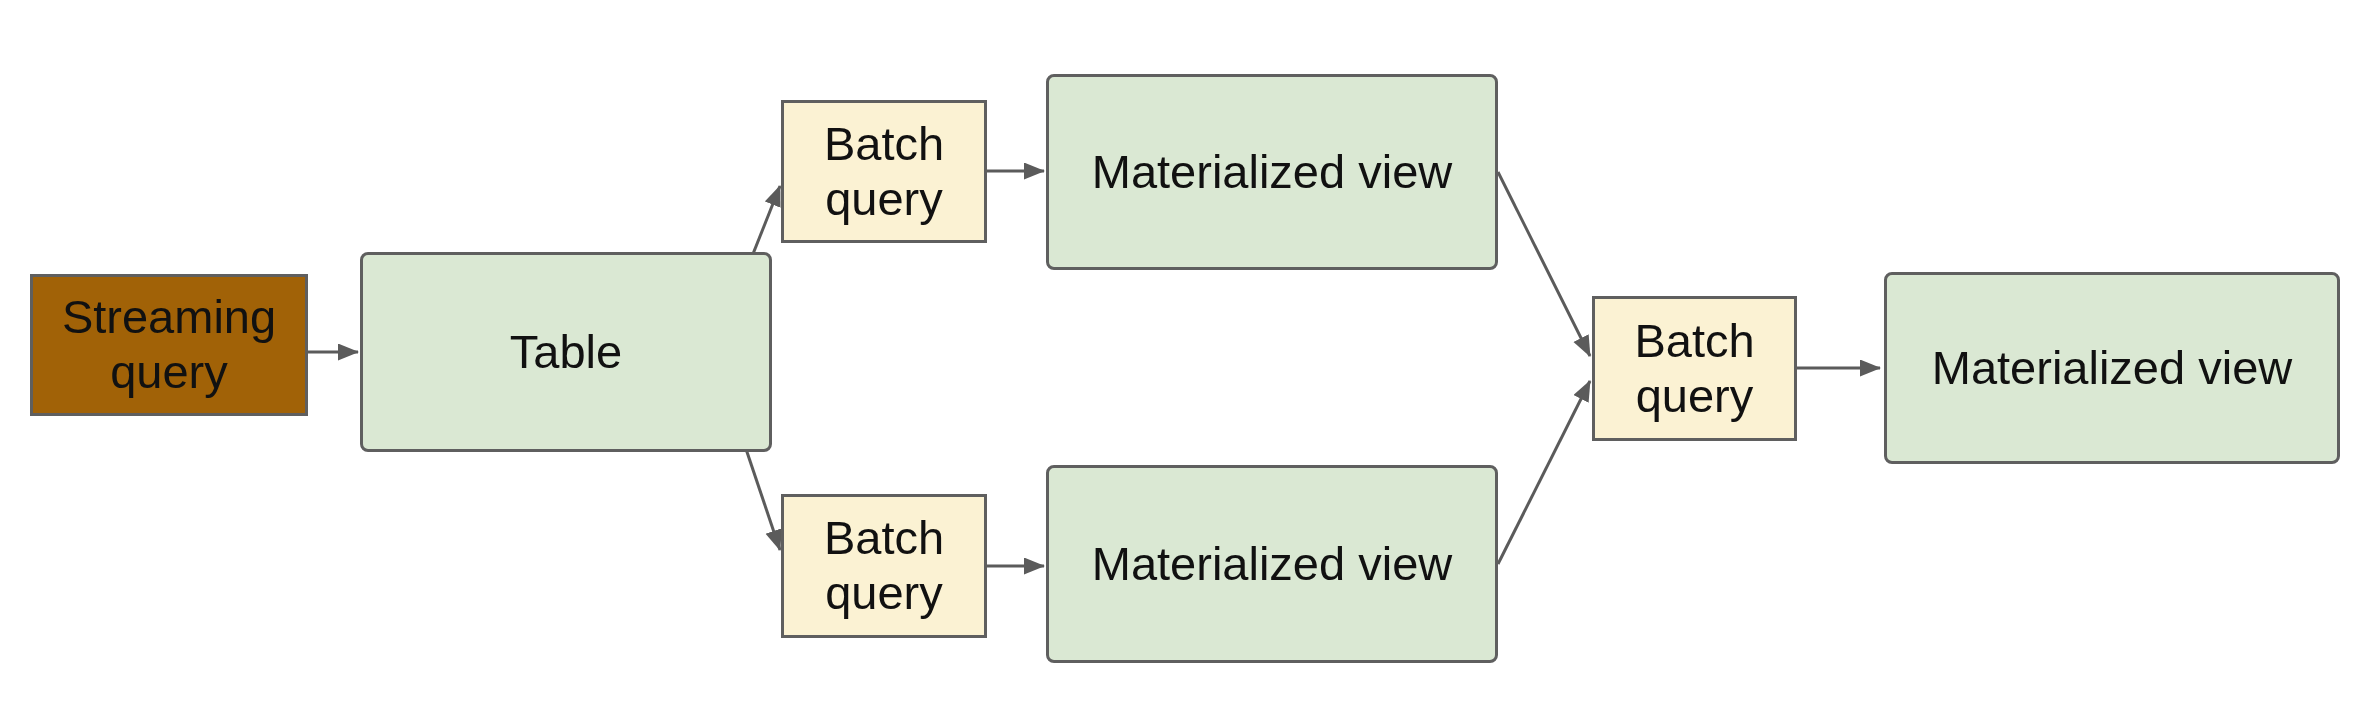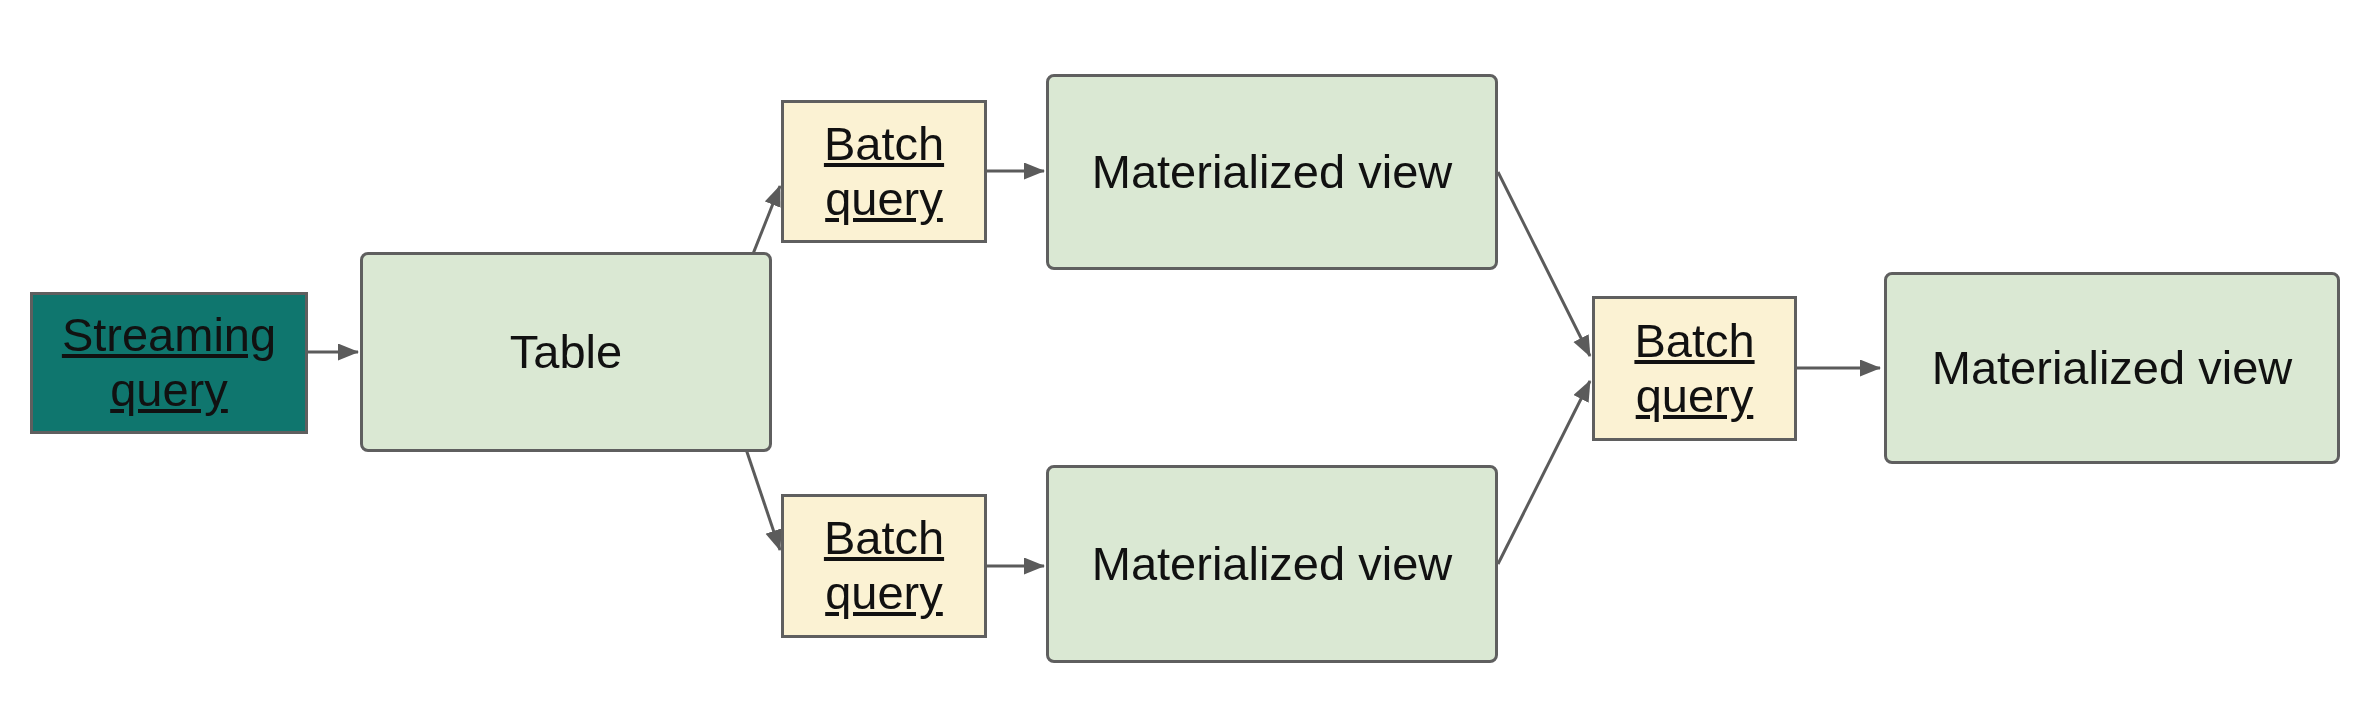--- a/index.html
+++ b/index.html
@@ -30,21 +30,20 @@
     align-items: center;
     justify-content: center;
     text-align: center;
     font-size: 47px;
     line-height: 1.16;
     color: #111111;
     padding: 4px 10px;
   }
   .node.query {
     border-radius: 0;
-    text-decoration: underline;
   }
   .node.store {
     border-radius: 8px;
   }
 </style>
 </head>
 <body>
 
 <div id="canvas" style="width: 2370px; height: 720px; background: rgb(255, 255, 255);">
   <svg id="edge-layer" xmlns="http://www.w3.org/2000/svg" viewBox="0 0 2370 720">
@@ -58,21 +57,21 @@
         <line x1="714" y1="352" x2="780" y2="186" stroke="#5b5b5b" stroke-width="3" marker-end="url(#arrowhead)"></line>
         <line x1="714" y1="354" x2="780" y2="550" stroke="#5b5b5b" stroke-width="3" marker-end="url(#arrowhead)"></line>
         <line x1="987" y1="171" x2="1044" y2="171" stroke="#5b5b5b" stroke-width="3" marker-end="url(#arrowhead)"></line>
         <line x1="987" y1="566" x2="1044" y2="566" stroke="#5b5b5b" stroke-width="3" marker-end="url(#arrowhead)"></line>
         <line x1="1498" y1="172" x2="1590" y2="356" stroke="#5b5b5b" stroke-width="3" marker-end="url(#arrowhead)"></line>
         <line x1="1498" y1="564" x2="1590" y2="381" stroke="#5b5b5b" stroke-width="3" marker-end="url(#arrowhead)"></line>
         <line x1="1797" y1="368" x2="1880" y2="368" stroke="#5b5b5b" stroke-width="3" marker-end="url(#arrowhead)"></line>
       </g>
   </svg>
   <div id="node-layer">
-      <div class="node query" style="left: 30px; top: 292px; width: 278px; height: 142px; background: #0f766e; border: 3px solid rgb(95, 95, 95); color: rgb(17, 17, 17);">
+      <div class="node query" style="left: 30px; top: 274px; width: 278px; height: 142px; background: #a16207; border: 3px solid rgb(95, 95, 95); color: rgb(17, 17, 17);">
         <span>Streaming query</span>
       </div>
       <div class="node store" style="left: 360px; top: 252px; width: 412px; height: 200px; background: rgb(218, 232, 211); border: 3px solid rgb(95, 95, 95); color: rgb(17, 17, 17);">
         <span>Table</span>
       </div>
       <div class="node query" style="left: 781px; top: 100px; width: 206px; height: 143px; background: rgb(251, 242, 211); border: 3px solid rgb(95, 95, 95); color: rgb(17, 17, 17);">
         <span>Batch query</span>
       </div>
       <div class="node store" style="left: 1046px; top: 74px; width: 452px; height: 196px; background: rgb(218, 232, 211); border: 3px solid rgb(95, 95, 95); color: rgb(17, 17, 17);">
         <span>Materialized view</span>

